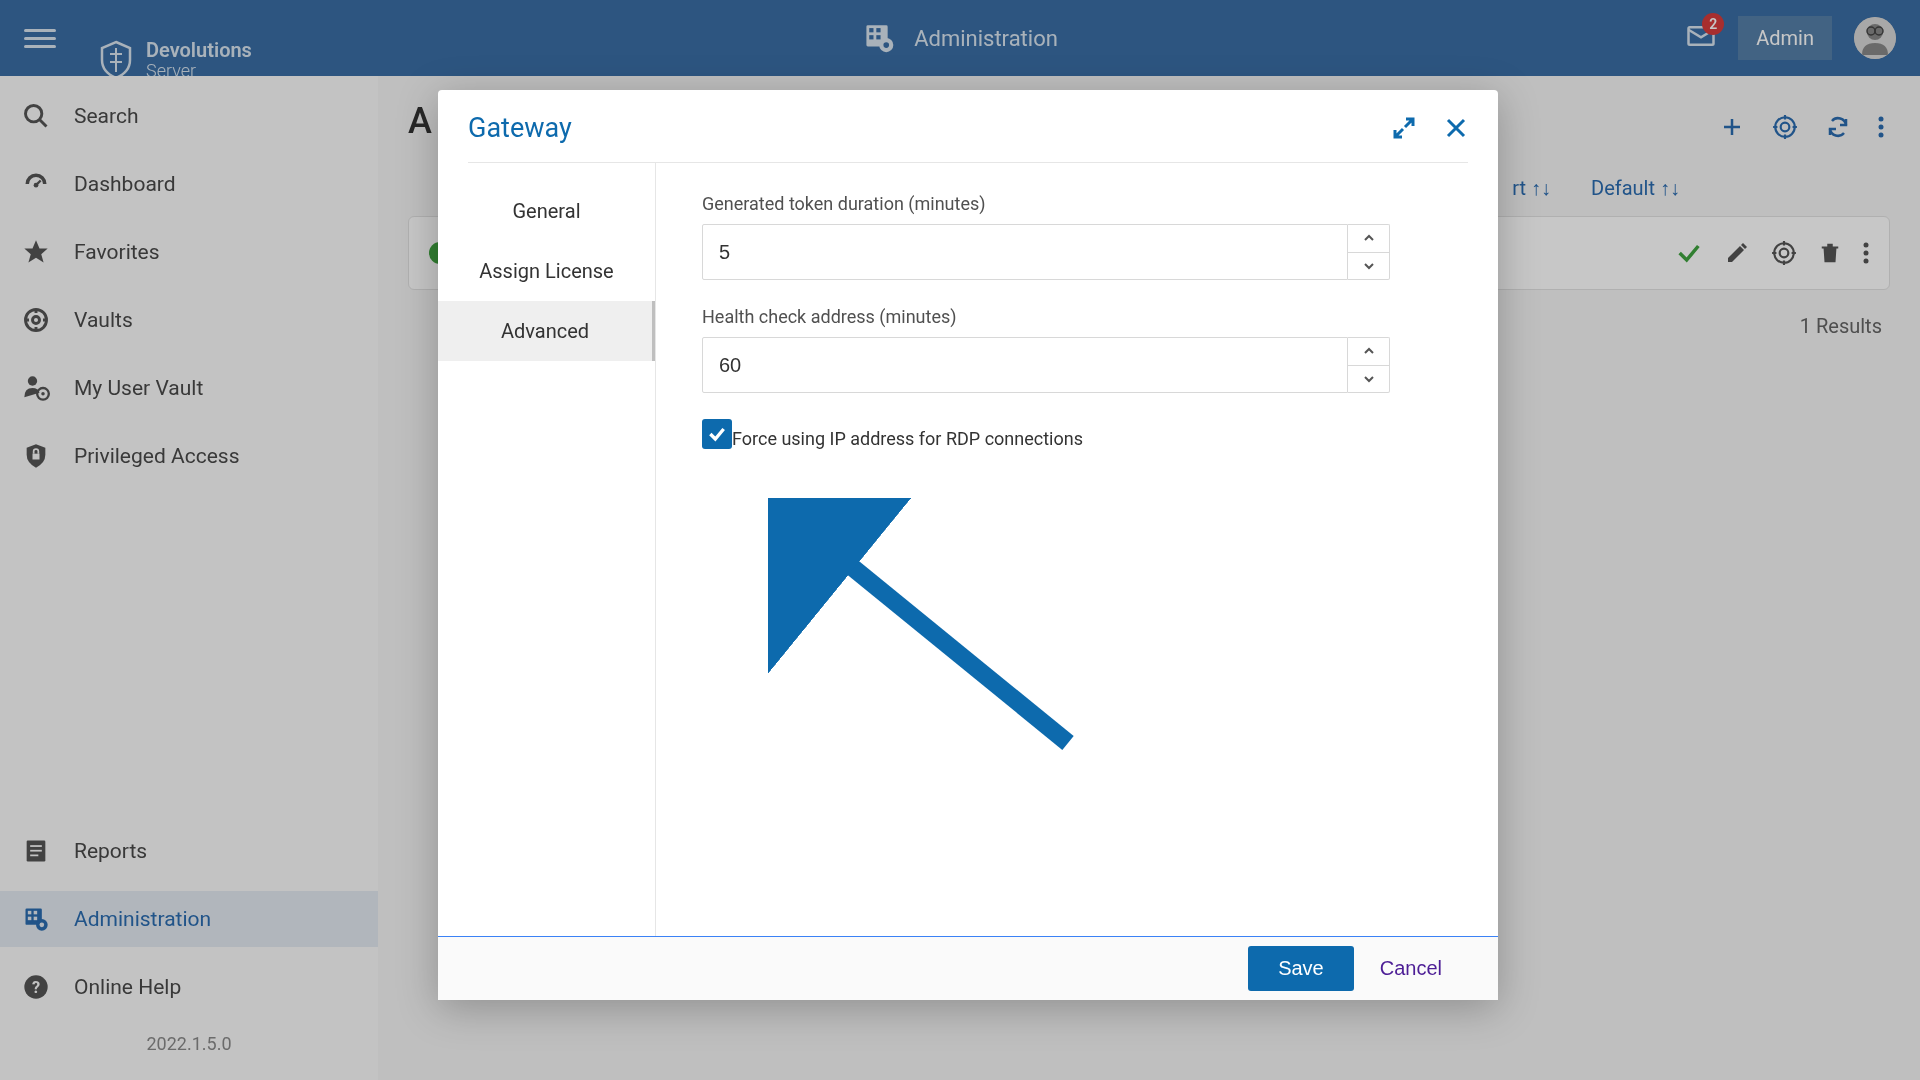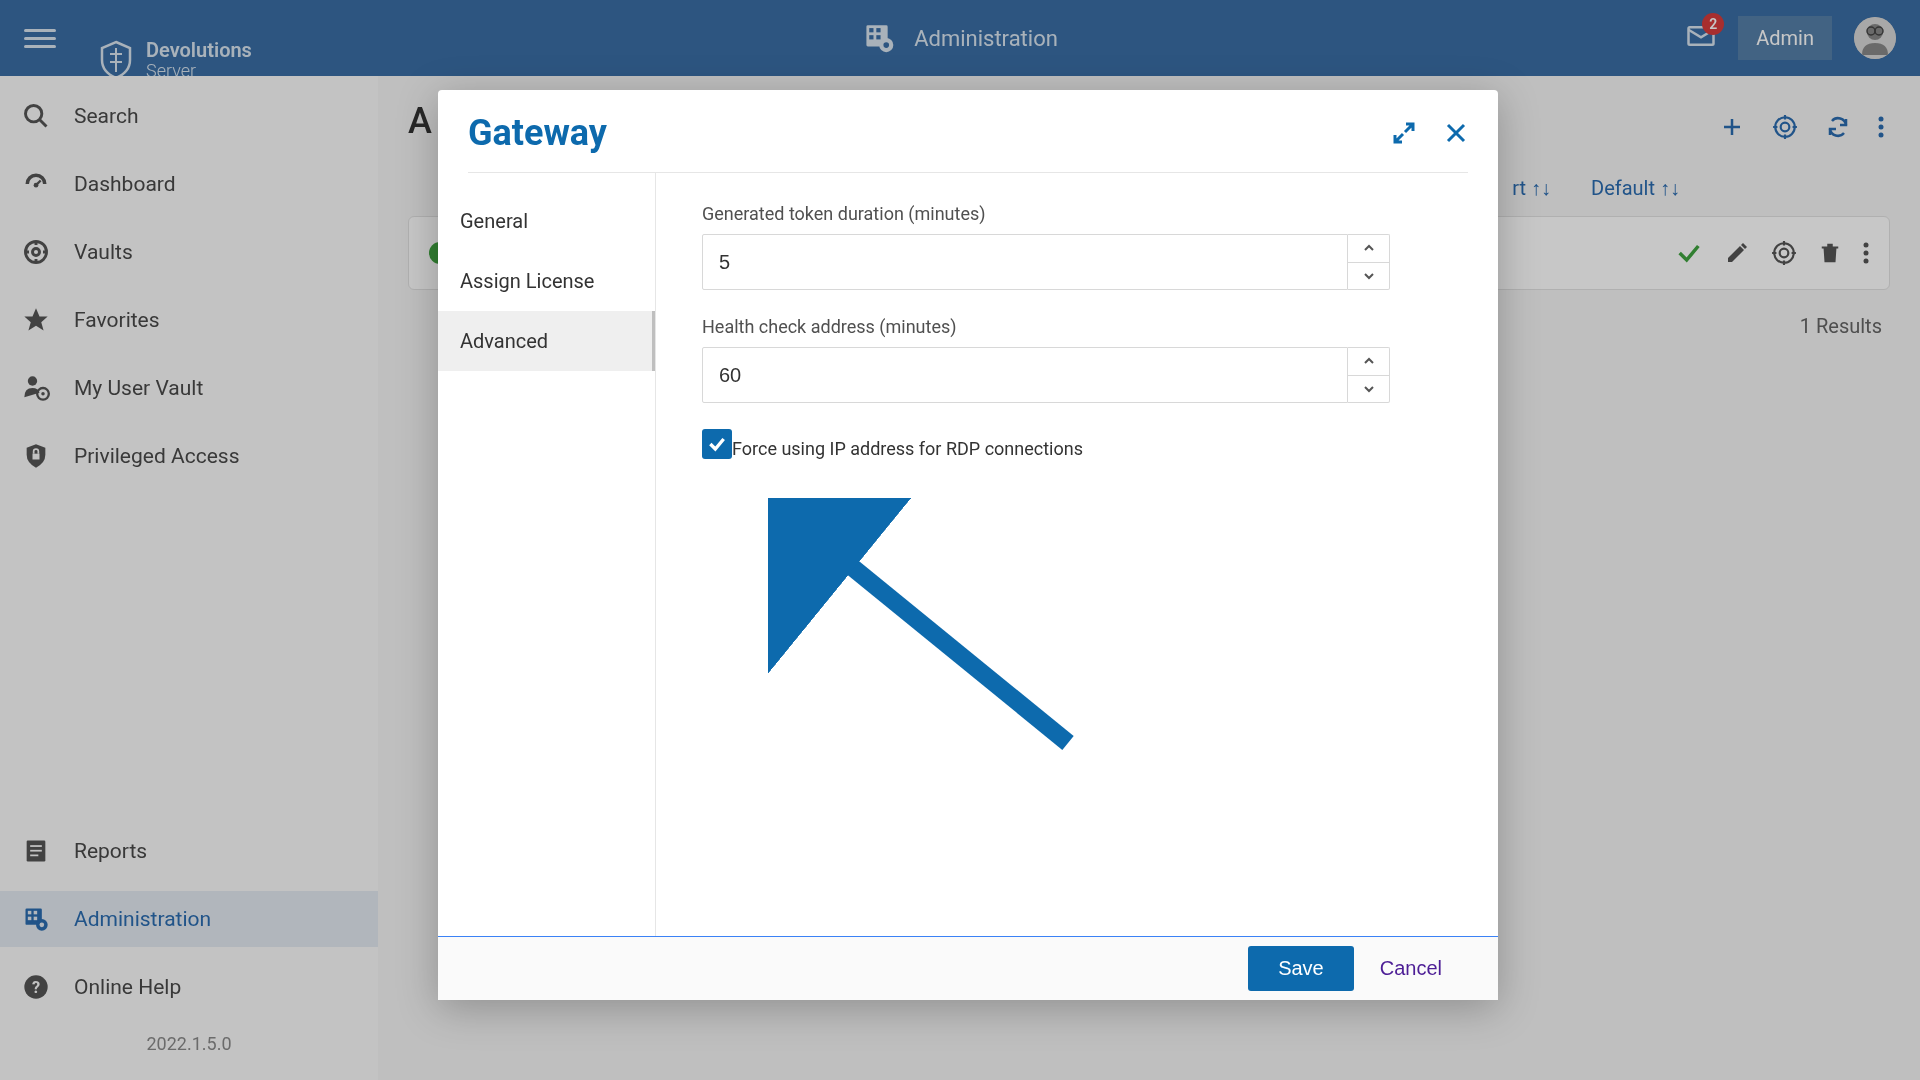--- a/index.html
+++ b/index.html
@@ -43,26 +43,26 @@
 .row-right { margin-left: auto; display: flex; align-items: center; gap: 22px; color: #4a4a4a; }
 .row-check { color: #3fa33f; }
 .results-count { position: absolute; top: 238px; right: 38px; color: #666; font-size: 20px; }
 
 
 .overlay { position: absolute; inset: 0; background: rgba(0,0,0,0.22); z-index: 50; }
 
 
 .dialog { position: absolute; z-index: 100; left: 438px; top: 90px; width: 1060px; height: 910px; background: #fff; border-radius: 4px; box-shadow: 0 8px 40px rgba(0,0,0,0.25); display: flex; flex-direction: column; }
 .dialog-header { display: flex; align-items: center; padding: 22px 30px 18px; }
-.dialog-title { color: #0d6aad; font-size: 36px; font-weight: 700; }
+.dialog-title { color: #0d6aad; font-size: 27px; font-weight: 400; }
 .dialog-header-right { margin-left: auto; display: flex; gap: 28px; }
 .dialog-hr { height: 1px; background: #e6e6e6; margin: 0 30px; }
 .dialog-body { flex: 1; display: flex; }
 .dialog-tabs { width: 218px; border-right: 1px solid #e6e6e6; padding-top: 18px; }
-.dialog-tab { padding: 18px 22px; font-size: 20px; color: #333; cursor: pointer; }
+.dialog-tab { padding: 18px 4px; font-size: 20px; color: #333; cursor: pointer; text-align: center; }
 .dialog-tab.active { background: #efefef; border-right: 3px solid #bfbfbf; }
 .dialog-form { flex: 1; padding: 30px 46px 0 46px; position: relative; }
 .form-label { font-size: 18px; color: #505050; margin-bottom: 10px; }
 .form-input-wrap { display: flex; width: 688px; margin-bottom: 26px; }
 .form-input { flex: 1; height: 56px; border: 1px solid #d8d8d8; border-radius: 2px 0 0 2px; padding: 0 16px; font-size: 20px; color: #333; outline: none; }
 .spinner-btns { width: 42px; display: flex; flex-direction: column; }
 .spinner-btn { flex: 1; border: 1px solid #d8d8d8; border-left: none; display: flex; align-items: center; justify-content: center; cursor: pointer; background: #fff; }
 .spinner-btn:first-child { border-bottom: none; border-radius: 0 2px 0 0; }
 .spinner-btn:last-child { border-radius: 0 0 2px 0; }
 .form-checkbox-row { display: flex; align-items: flex-end; margin-top: 14px; }
@@ -147,35 +147,35 @@
           <svg class="icon-svg" viewBox="0 0 24 24" fill="#555">
               <path d="M12 3 A9 9 0 0 1 21 12 L18 12 A6 6 0 0 0 12 6 A6 6 0 0 0 6 12 L3 12 A9 9 0 0 1 12 3 Z"></path>
               <circle cx="12" cy="13" r="2"></circle>
               <path d="M12 13 L16 9" stroke="#555" stroke-width="2"></path>
             </svg>
         </span>
         <span>Dashboard</span>
       </div>
       <div class="sidebar-item">
         <span class="sicon">
+          <svg class="icon-svg" viewBox="0 0 24 24" fill="#555">
+              <path d="M12 2 L15 9 L22 9 L16.5 14 L18.5 21 L12 17 L5.5 21 L7.5 14 L2 9 L9 9 Z"></path>
+            </svg>
+        </span>
+        <span>Favorites</span>
+      </div>
+      <div class="sidebar-item">
+        <span class="sicon">
           <svg class="icon-svg" viewBox="0 0 24 24" fill="none" stroke="#555" stroke-width="2.5">
               <circle cx="12" cy="12" r="9"></circle>
               <circle cx="12" cy="12" r="3"></circle>
               <path d="M12 3 L12 6 M12 18 L12 21 M3 12 L6 12 M18 12 L21 12"></path>
             </svg>
         </span>
         <span>Vaults</span>
-      </div>
-      <div class="sidebar-item">
-        <span class="sicon">
-          <svg class="icon-svg" viewBox="0 0 24 24" fill="#555">
-              <path d="M12 2 L15 9 L22 9 L16.5 14 L18.5 21 L12 17 L5.5 21 L7.5 14 L2 9 L9 9 Z"></path>
-            </svg>
-        </span>
-        <span>Favorites</span>
       </div>
       <div class="sidebar-item">
         <span class="sicon">
           <svg class="icon-svg" viewBox="0 0 24 24" fill="#555">
               <circle cx="9" cy="6" r="4"></circle>
               <path d="M2 20 Q2 12 9 12 Q14 12 15 16"></path>
               <circle cx="18" cy="17" r="5" fill="none" stroke="#555" stroke-width="2"></circle>
               <circle cx="18" cy="17" r="1.5"></circle>
             </svg>
         </span>

